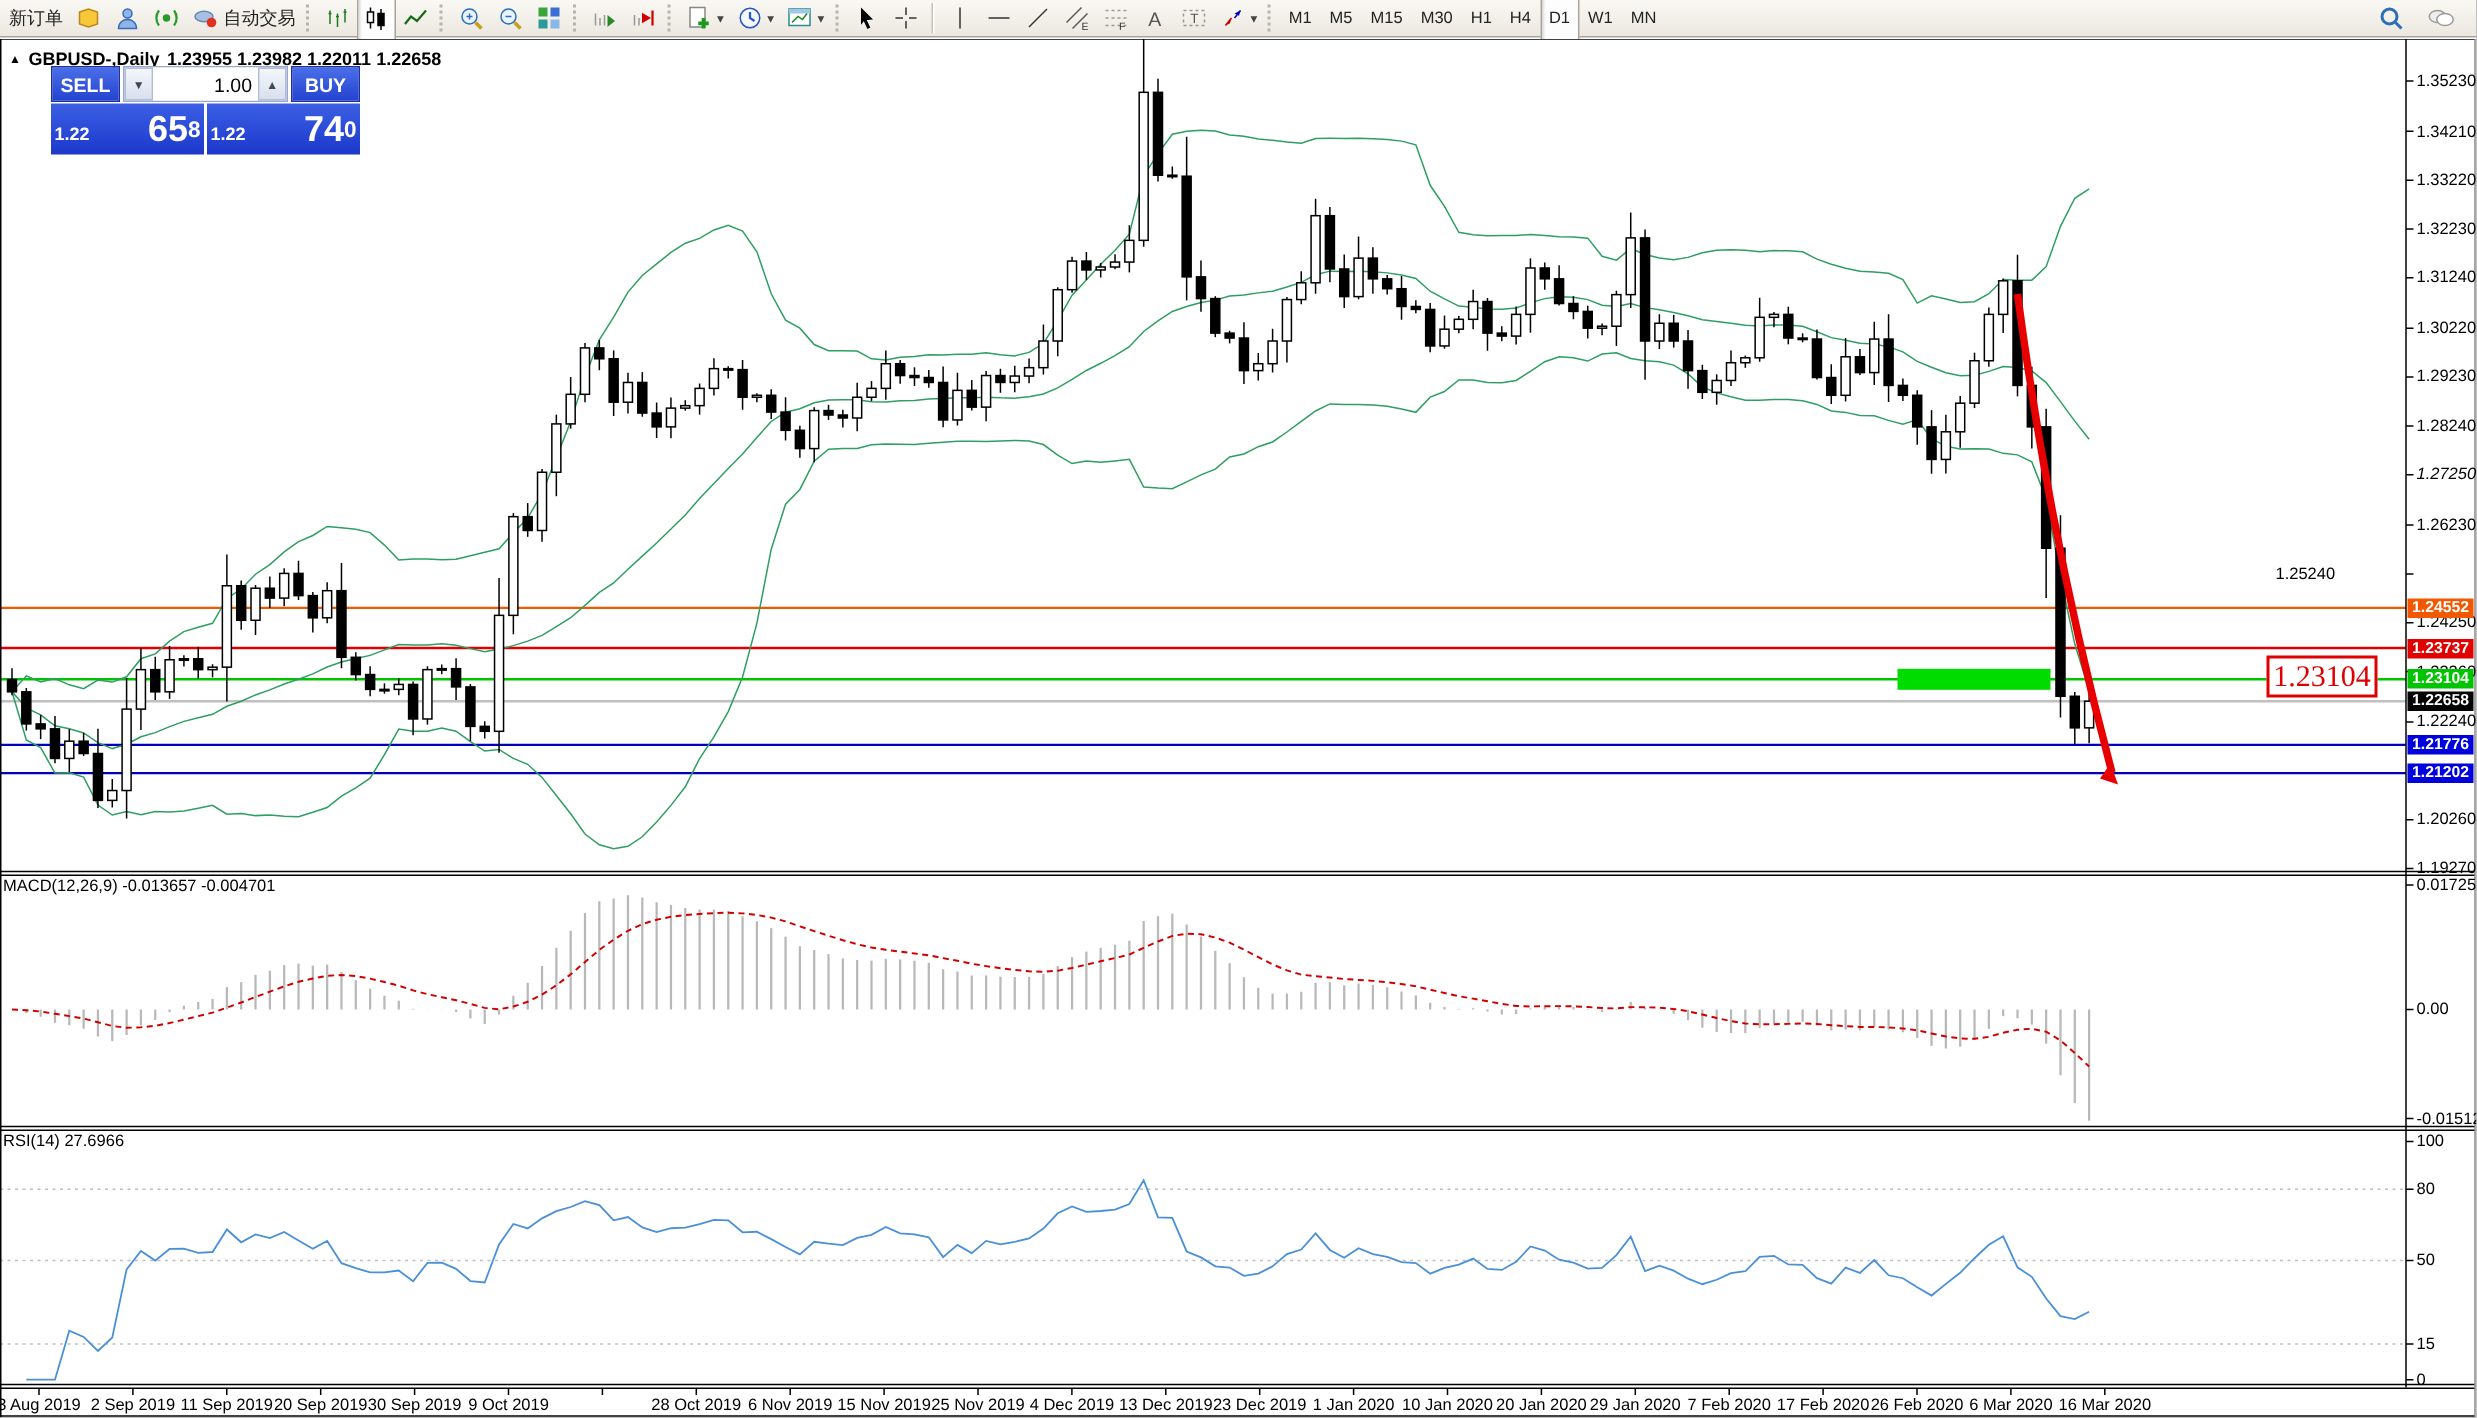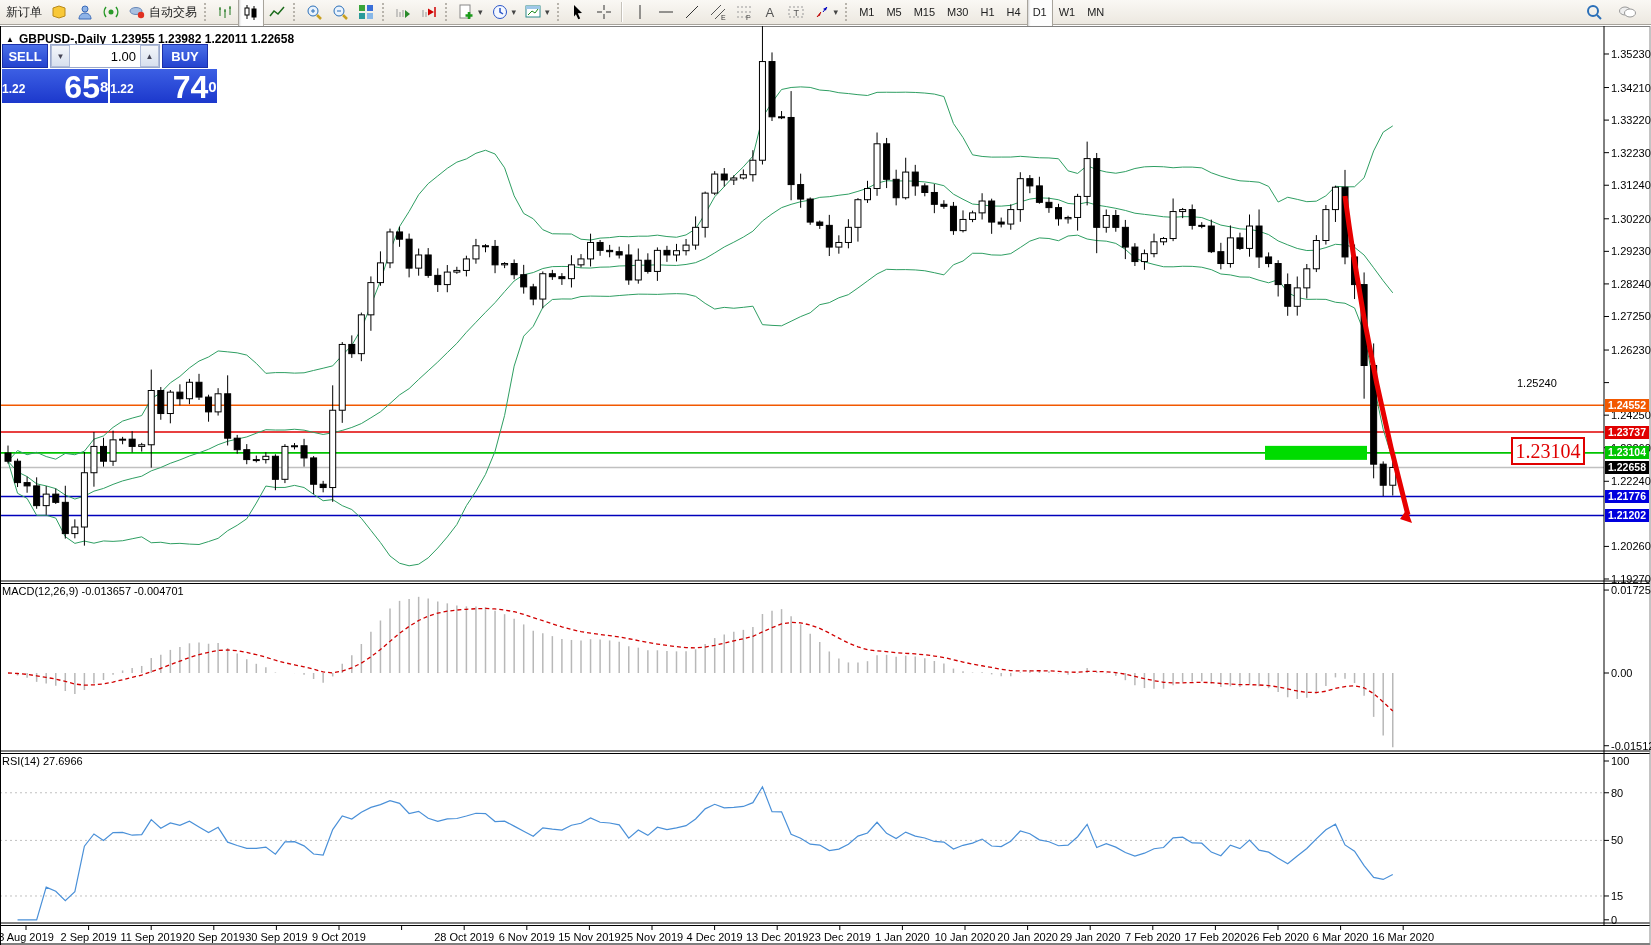--- a/index.html
+++ b/index.html
@@ -20,30 +20,30 @@
   #overlays{position:absolute;left:0;top:0;width:1651px;height:919px;pointer-events:none;}
   .tick-label{position:absolute;font-size:11px;color:#000;white-space:nowrap;}
   .badge{position:absolute;left:1605px;width:44px;height:13px;font-size:10.5px;font-weight:bold;color:#fff;text-align:center;line-height:13px;}
   .date-label{position:absolute;font-size:11px;color:#000;white-space:nowrap;transform:translateX(-50%);}
   .chart-header{position:absolute;left:6px;top:6px;font-size:12px;font-weight:bold;color:#000;display:flex;align-items:center;gap:5px;}
   .chart-header .tri{font-size:8px;}
   .pane-label{position:absolute;font-size:11px;color:#000;}
   .annotation{position:absolute;left:1428px;top:352px;font-size:30px;font-weight:bold;color:#00dc00;text-shadow:3px 3px 0 #0a3c0a;font-family:"Liberation Sans",sans-serif;letter-spacing:1px;white-space:nowrap;}
   .price-box{position:absolute;left:1511px;top:411px;width:70px;height:24px;background:#fff;border:2px solid #e00000;color:#e00000;font-family:"Liberation Serif",serif;font-size:20px;text-align:center;line-height:24px;}
   
-  .trade-panel{position:absolute;left:2px;top:18px;width:206px;}
+  .trade-panel{position:absolute;left:2px;top:18px;width:206px;padding-left:32px;}
   .tp-row1{display:flex;height:24px;gap:2px;}
   .tp-btn{flex:0 0 46px;background:linear-gradient(#4a6fe8,#2443cf);color:#fff;font-size:13px;font-weight:bold;display:flex;align-items:center;justify-content:center;border:1px solid #1a2fa8;box-sizing:border-box;}
   .tp-vol{flex:1;display:flex;border:1px solid #9aa8cc;background:#fff;box-sizing:border-box;}
   .tp-spin{width:17px;background:linear-gradient(#f4f6fa,#d8e0ee);border:1px solid #b0bcd8;color:#445;font-size:8px;display:flex;align-items:center;justify-content:center;}
   .tp-vol input{flex:1;border:0;outline:none;text-align:right;font-size:13px;padding:0 4px;width:50px;font-family:"Liberation Sans",sans-serif;}
   .tp-row2{display:flex;height:34px;gap:2px;margin-top:1px;}
   .tp-price{flex:1;background:linear-gradient(#3c5fe4,#1c38cc);color:#fff;display:flex;align-items:flex-end;justify-content:center;padding-bottom:1px;}
   .pp-small{font-size:12px;font-weight:bold;margin-right:2px;line-height:26px;}
-  .pp-big{font-size:32px;font-weight:bold;line-height:30px;margin-left:37px;}
+  .pp-big{font-size:24px;font-weight:bold;line-height:30px;margin-left:37px;}
   .pp-sup{font-size:15px;font-weight:bold;line-height:36px;align-self:flex-start;}
 </style>
 </head>
 <body>
 
 <div id="app">
 
   <div id="toolbar">
     <button class="tbtn">
         <span>新订单</span>
@@ -826,21 +826,21 @@
       </svg>
     <div id="overlays">
         <div class="tick-label" style="left: 1611px; top: 21.9868px;">1.35230</div>
         <div class="tick-label" style="left: 1611px; top: 55.5395px;">1.34210</div>
         <div class="tick-label" style="left: 1611px; top: 88.1053px;">1.33220</div>
         <div class="tick-label" style="left: 1611px; top: 120.671px;">1.32230</div>
         <div class="tick-label" style="left: 1611px; top: 153.237px;">1.31240</div>
         <div class="tick-label" style="left: 1611px; top: 186.789px;">1.30220</div>
         <div class="tick-label" style="left: 1611px; top: 219.355px;">1.29230</div>
         <div class="tick-label" style="left: 1611px; top: 251.921px;">1.28240</div>
-        <div class="tick-label" style="left: 1611px; top: 284.487px;">1.27250</div>
+        <div class="tick-label" style="left: 1611px; top: 284.487px; font-style: italic;">1.27250</div>
         <div class="tick-label" style="left: 1611px; top: 318.039px;">1.26230</div>
         <div class="tick-label" style="left: 1517px; top: 350.605px;">1.25240</div>
         <div class="tick-label" style="left: 1611px; top: 383.171px;">1.24250</div>
         <div class="tick-label" style="left: 1611px; top: 415.737px;">1.23260</div>
         <div class="tick-label" style="left: 1611px; top: 449.289px;">1.22240</div>
         <div class="tick-label" style="left: 1611px; top: 514.421px;">1.20260</div>
         <div class="tick-label" style="left: 1611px; top: 546.987px;">1.19270</div>
         <div class="tick-label" style="left: 1611px; top: 558.058px;">0.017252</div>
         <div class="tick-label" style="left: 1611px; top: 641px;">0.00</div>
         <div class="tick-label" style="left: 1611px; top: 713.731px;">-0.015128</div>

